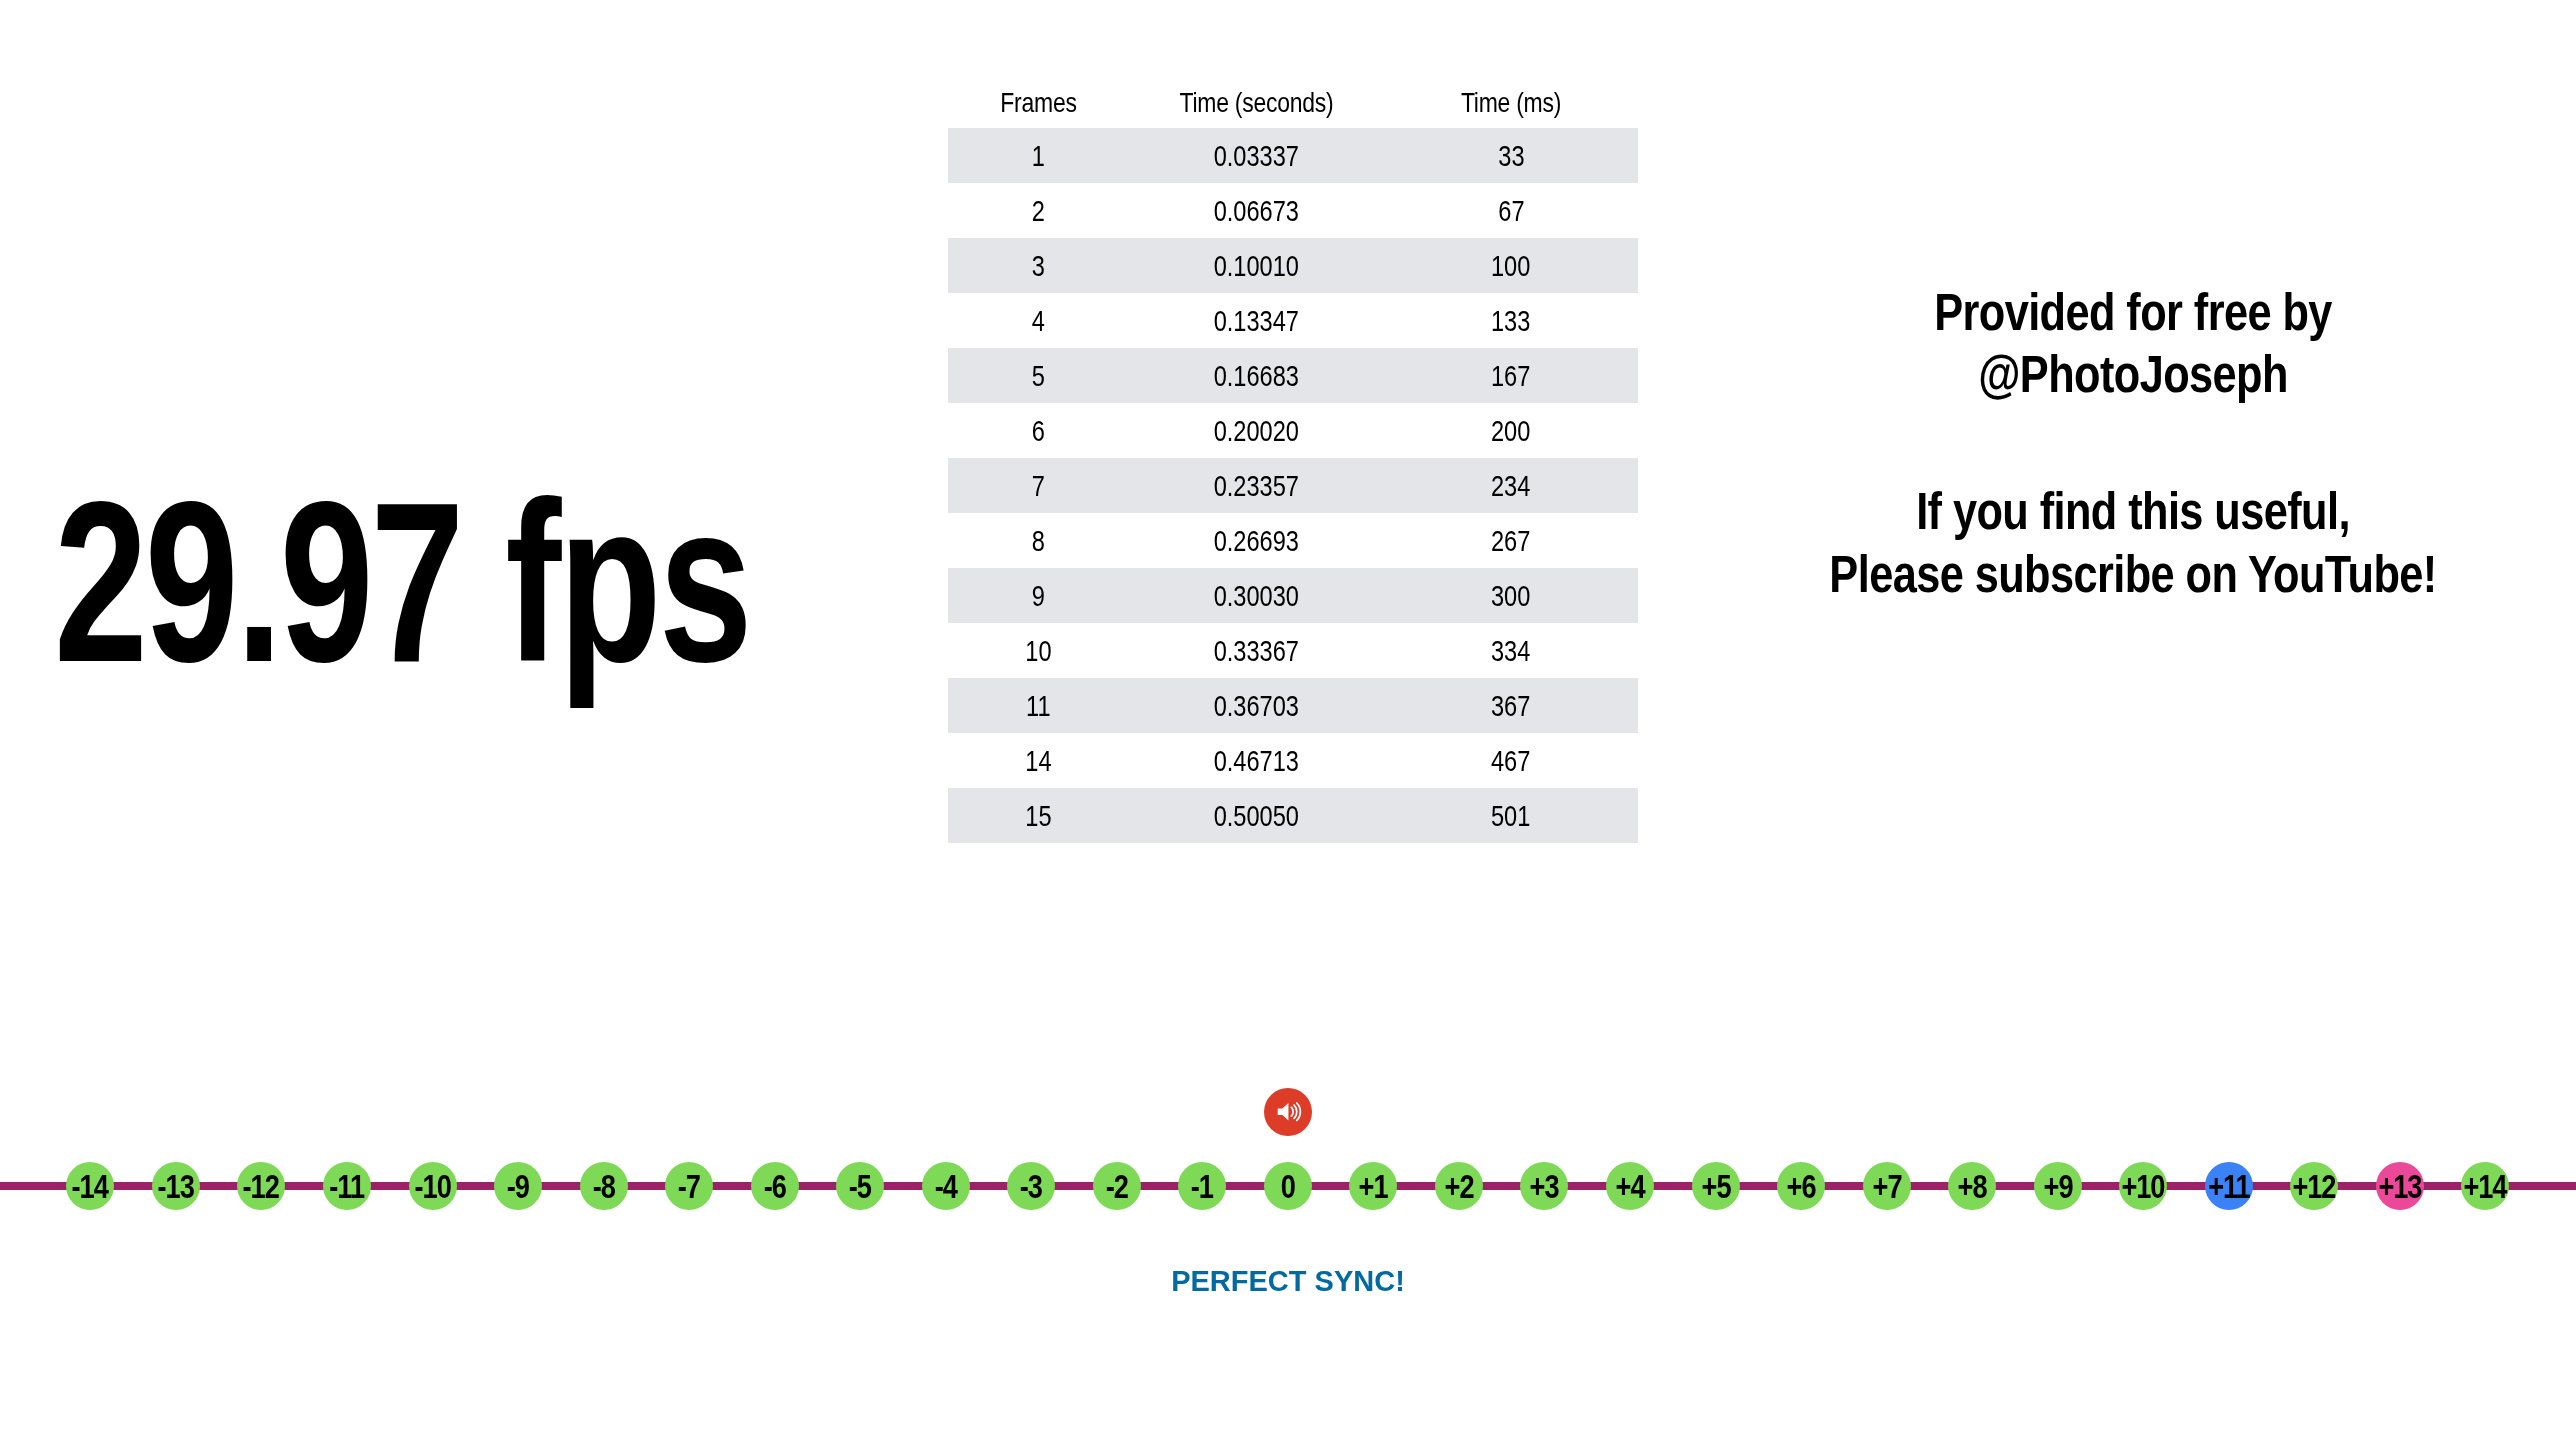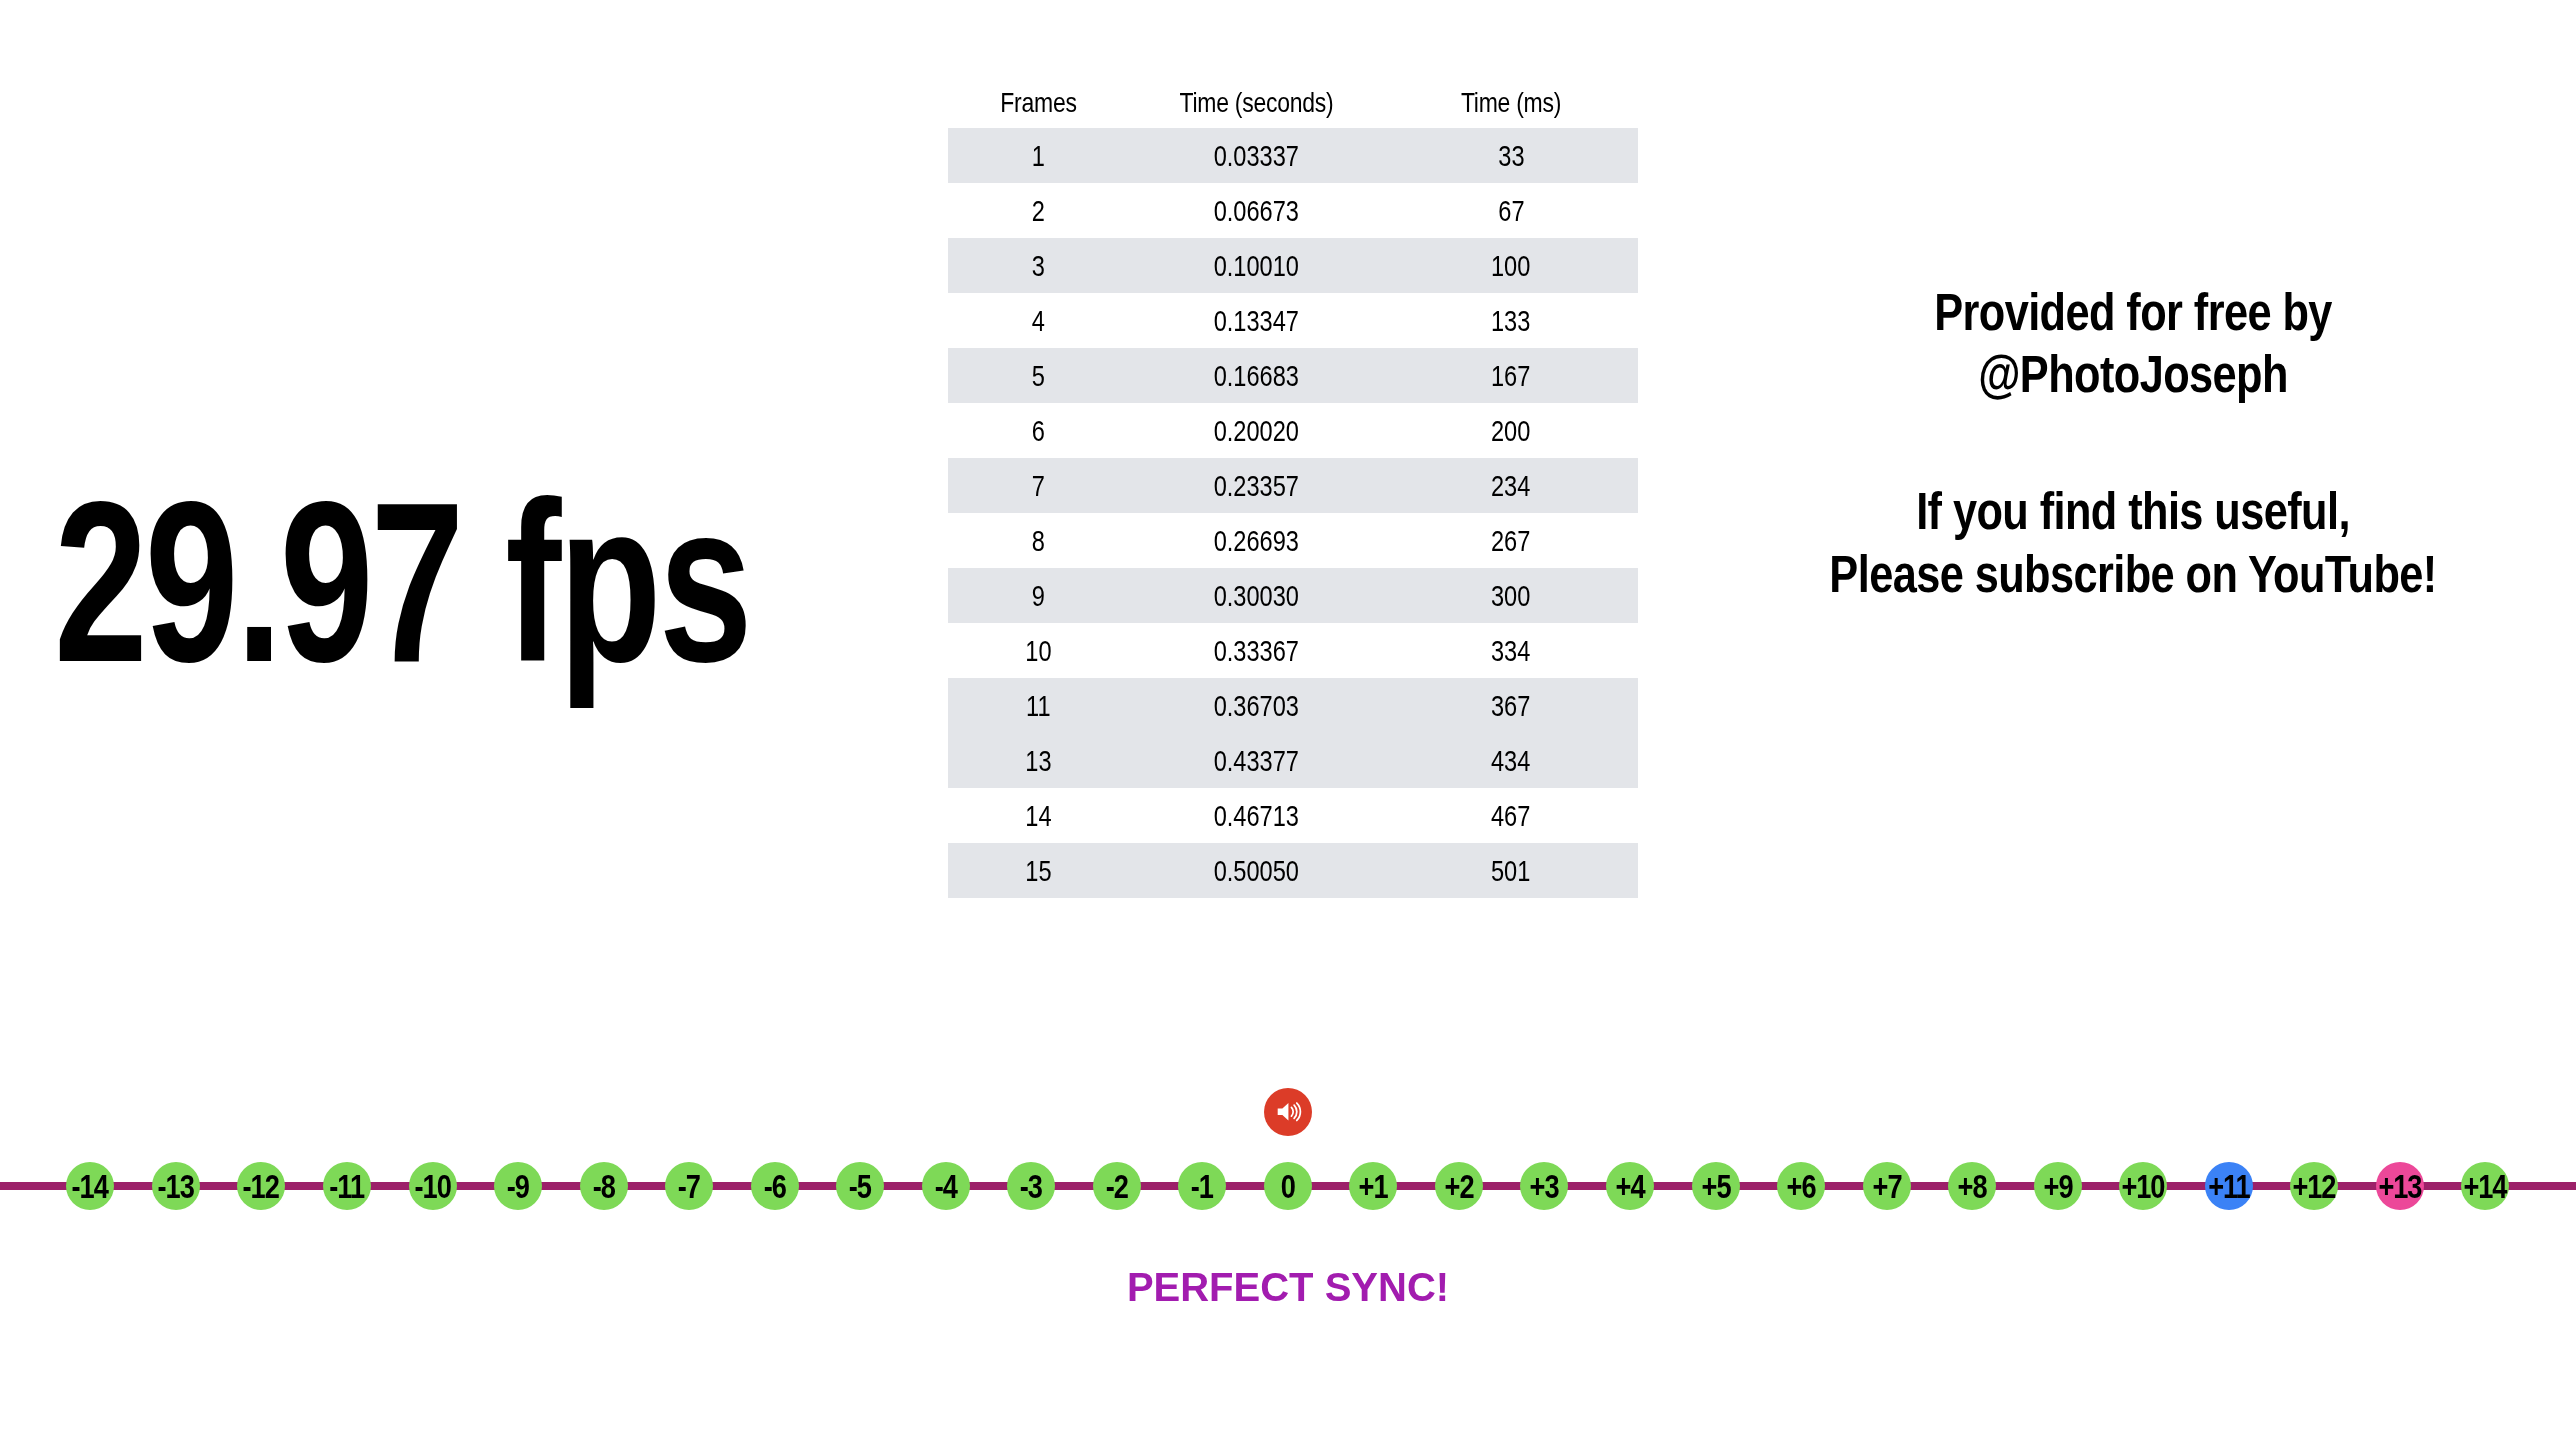--- a/index.html
+++ b/index.html
@@ -163,23 +163,23 @@
 
   
   #sync-status {
     position: absolute;
     left: 0;
     top: 1265px;
     width: 2576px;
     text-align: center;
     font-family: "Liberation Sans", sans-serif;
     font-weight: bold;
-    font-size: 40px;
+    font-size: 29px;
     letter-spacing: 0px;
-    color: #a21caf;
+    color: #0369a1;
   }
 </style>
 </head>
 <body style="background: rgb(255, 255, 255);">
 
 <div id="fps-headline">29.97 fps</div>
 
 <div id="frame-table-wrap">
   <table id="frame-table">
     <colgroup>
@@ -243,25 +243,20 @@
         <tr class="even">
           <td><span class="cellnum">10</span></td>
           <td><span class="cellnum">0.33367</span></td>
           <td><span class="cellnum">334</span></td>
         </tr>
         <tr class="odd">
           <td><span class="cellnum">11</span></td>
           <td><span class="cellnum">0.36703</span></td>
           <td><span class="cellnum">367</span></td>
         </tr>
-        <tr class="odd">
-          <td><span class="cellnum">13</span></td>
-          <td><span class="cellnum">0.43377</span></td>
-          <td><span class="cellnum">434</span></td>
-        </tr>
         <tr class="even">
           <td><span class="cellnum">14</span></td>
           <td><span class="cellnum">0.46713</span></td>
           <td><span class="cellnum">467</span></td>
         </tr>
         <tr class="odd">
           <td><span class="cellnum">15</span></td>
           <td><span class="cellnum">0.50050</span></td>
           <td><span class="cellnum">501</span></td>
         </tr>

